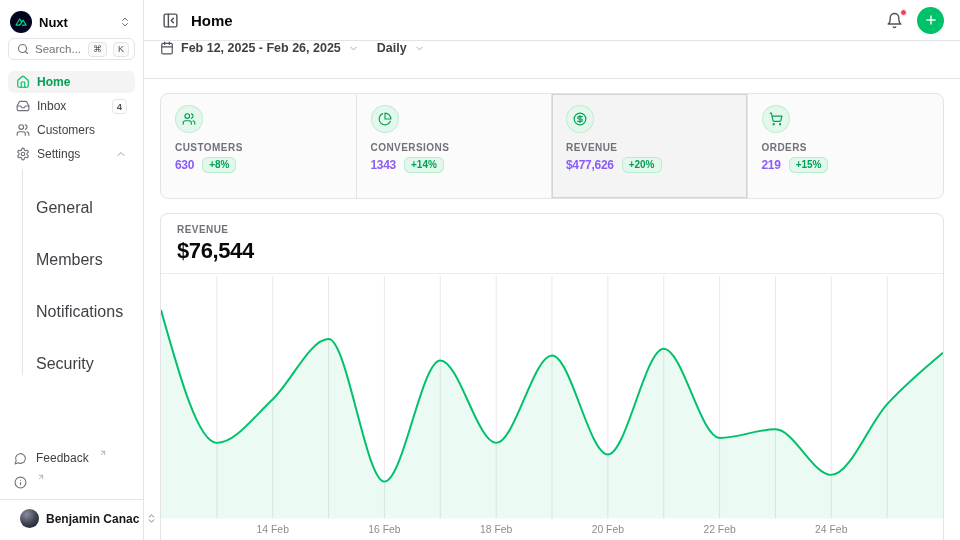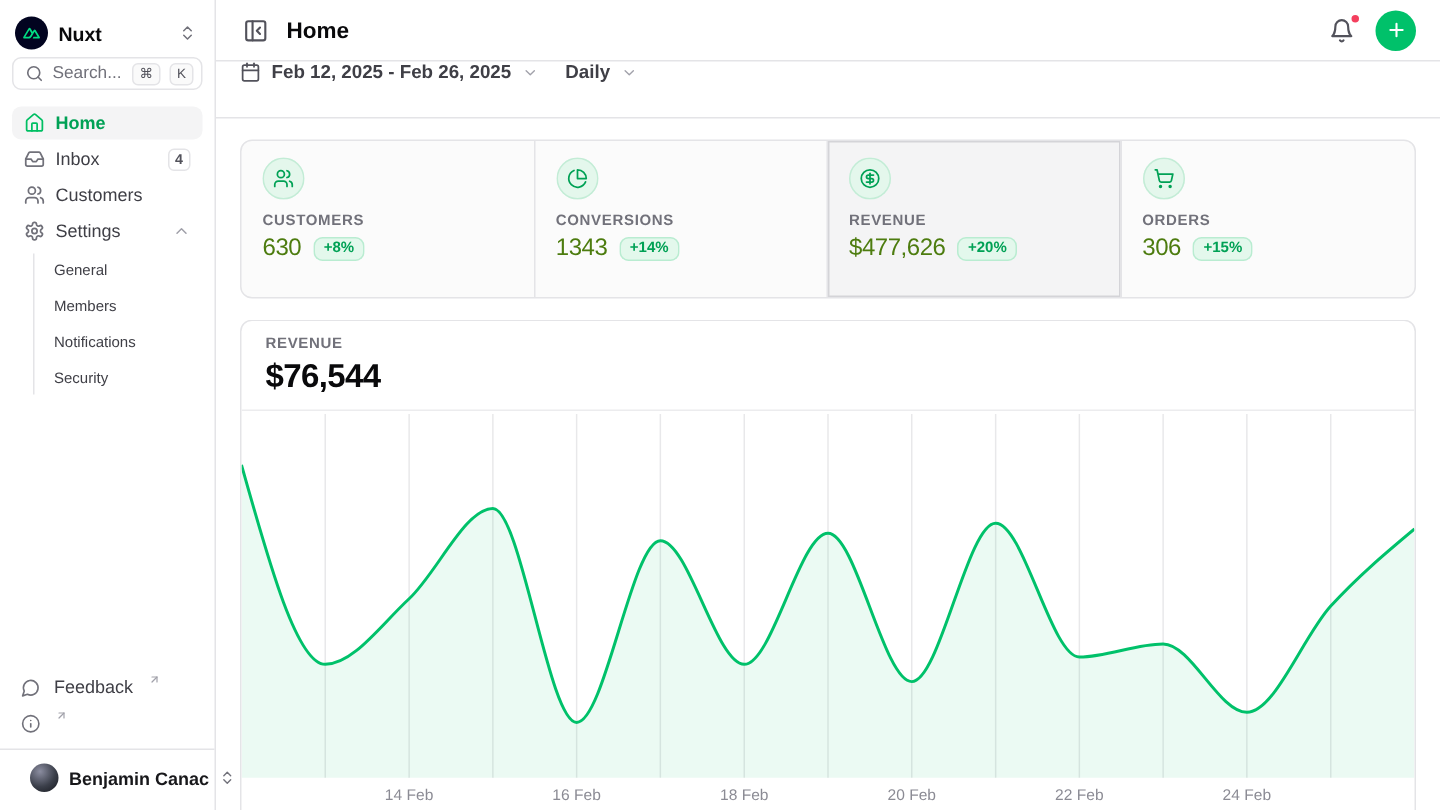--- a/index.html
+++ b/index.html
@@ -45,21 +45,21 @@
   }
   .nav-item .label { flex: 1; white-space: nowrap; }
   .nav-item.active { background: #f4f4f5; color: #00a155; font-weight: 600; }
   .nav-item .icon { color: #71717a; }
   .nav-item.active .icon { color: #00bf63; }
   .count-badge {
     border: 1px solid #e4e4e7; border-radius: 4px; background: #fff;
     font-size: 9.5px; color: #52525b; padding: 0 4px; line-height: 13px; font-weight: 600;
   }
   .subnav { margin: 2px 0 2px 14px; border-left: 1px solid #e4e4e7; display: flex; flex-direction: column; gap: 2px; padding-left: 0; }
-  .subnav-item { padding: 4px 8px 4px 13px; color: #3f3f46; font-size: 10px; border-radius: 0 6px 6px 0; cursor: pointer; height: 22px; display:flex; align-items:center; }
+  .subnav-item { padding: 4px 8px 4px 13px; color: #3f3f46; font-size: 16px; border-radius: 0 6px 6px 0; cursor: pointer; height: 22px; display:flex; align-items:center;margin-top:28px; }
 
   .sidebar-spacer { flex: 1; }
   .sidebar-footer { display: flex; flex-direction: column; gap: 2px; padding-bottom: 6px; }
   .foot-item { display: flex; align-items: flex-start; gap: 9px; padding: 4px 6px; color: #3f3f46; cursor: pointer; border-radius: 6px; }
   .foot-item .icon { color: #71717a; margin-top: 1px; }
   .ext-arrow { color: #a1a1aa; margin-left: 1px; margin-top: -2px; }
 
   .user-row {
     border-top: 1px solid #e4e4e7; margin: 0 -8px; padding: 9px 10px 4px 20px;
     display: flex; align-items: center; gap: 7px; cursor: pointer;
@@ -110,21 +110,21 @@
   .stat { padding: 11px 14px; border-right: 1px solid #e4e4e7; cursor: pointer; display: flex; flex-direction: column; }
   .stat:last-child { border-right: none; }
   .stat.selected { background: #f4f4f5; box-shadow: inset 0 0 0 1px #d4d4d8; }
   .stat-icon {
     width: 28px; height: 28px; border-radius: 50%; background: #e4f7ec;
     box-shadow: inset 0 0 0 1px #c3ecd6; color: #00a155;
     display: flex; align-items: center; justify-content: center; margin-bottom: 9px;
   }
   .stat-label { font-size: 10px; letter-spacing: 0.45px; color: #71717a; font-weight: 600; margin-bottom: 4px; }
   .stat-value-row { display: flex; align-items: center; gap: 8px; }
-  .stat-value { font-size: 16px; font-weight: 400; color: #4d7c0f; letter-spacing: -0.3px; }
+  .stat-value { font-size: 12px; font-weight: 700; color: #8b5cf6; letter-spacing: -0.3px; }
   .pct-badge {
     font-size: 10px; font-weight: 600; color: #00a155;
     background: #e3f8ec; box-shadow: inset 0 0 0 1px #b9ecd1;
     border-radius: 6px; padding: 3px 7px; line-height: 10px;
   }
 
   
   .chart-card {
     border: 1px solid #e4e4e7; border-radius: 8px 8px 0 0; border-bottom: none;
     flex: 1; display: flex; flex-direction: column; min-height: 0; overflow: hidden; background: #fff;
@@ -386,21 +386,21 @@
       <div class="stat">
         <span class="stat-icon">
           <svg width="14" height="14" viewBox="0 0 24 24" fill="none" stroke="currentColor" stroke-width="2" stroke-linecap="round" stroke-linejoin="round">
               <circle cx="8" cy="21" r="1"></circle>
               <circle cx="19" cy="21" r="1"></circle>
               <path d="M2.05 2.05h2l2.66 12.42a2 2 0 0 0 2 1.58h9.78a2 2 0 0 0 1.95-1.57l1.65-7.43H5.12"></path>
             </svg>
         </span>
         <span class="stat-label">ORDERS</span>
         <span class="stat-value-row">
-          <span class="stat-value">306</span>
+          <span class="stat-value">219</span>
           <span class="pct-badge">+15%</span>
         </span>
       </div>
     </div>
 
     <div class="chart-card">
       <div class="chart-head">
         <div class="chart-label">REVENUE</div>
         <div class="chart-value">$76,544</div>
       </div>

